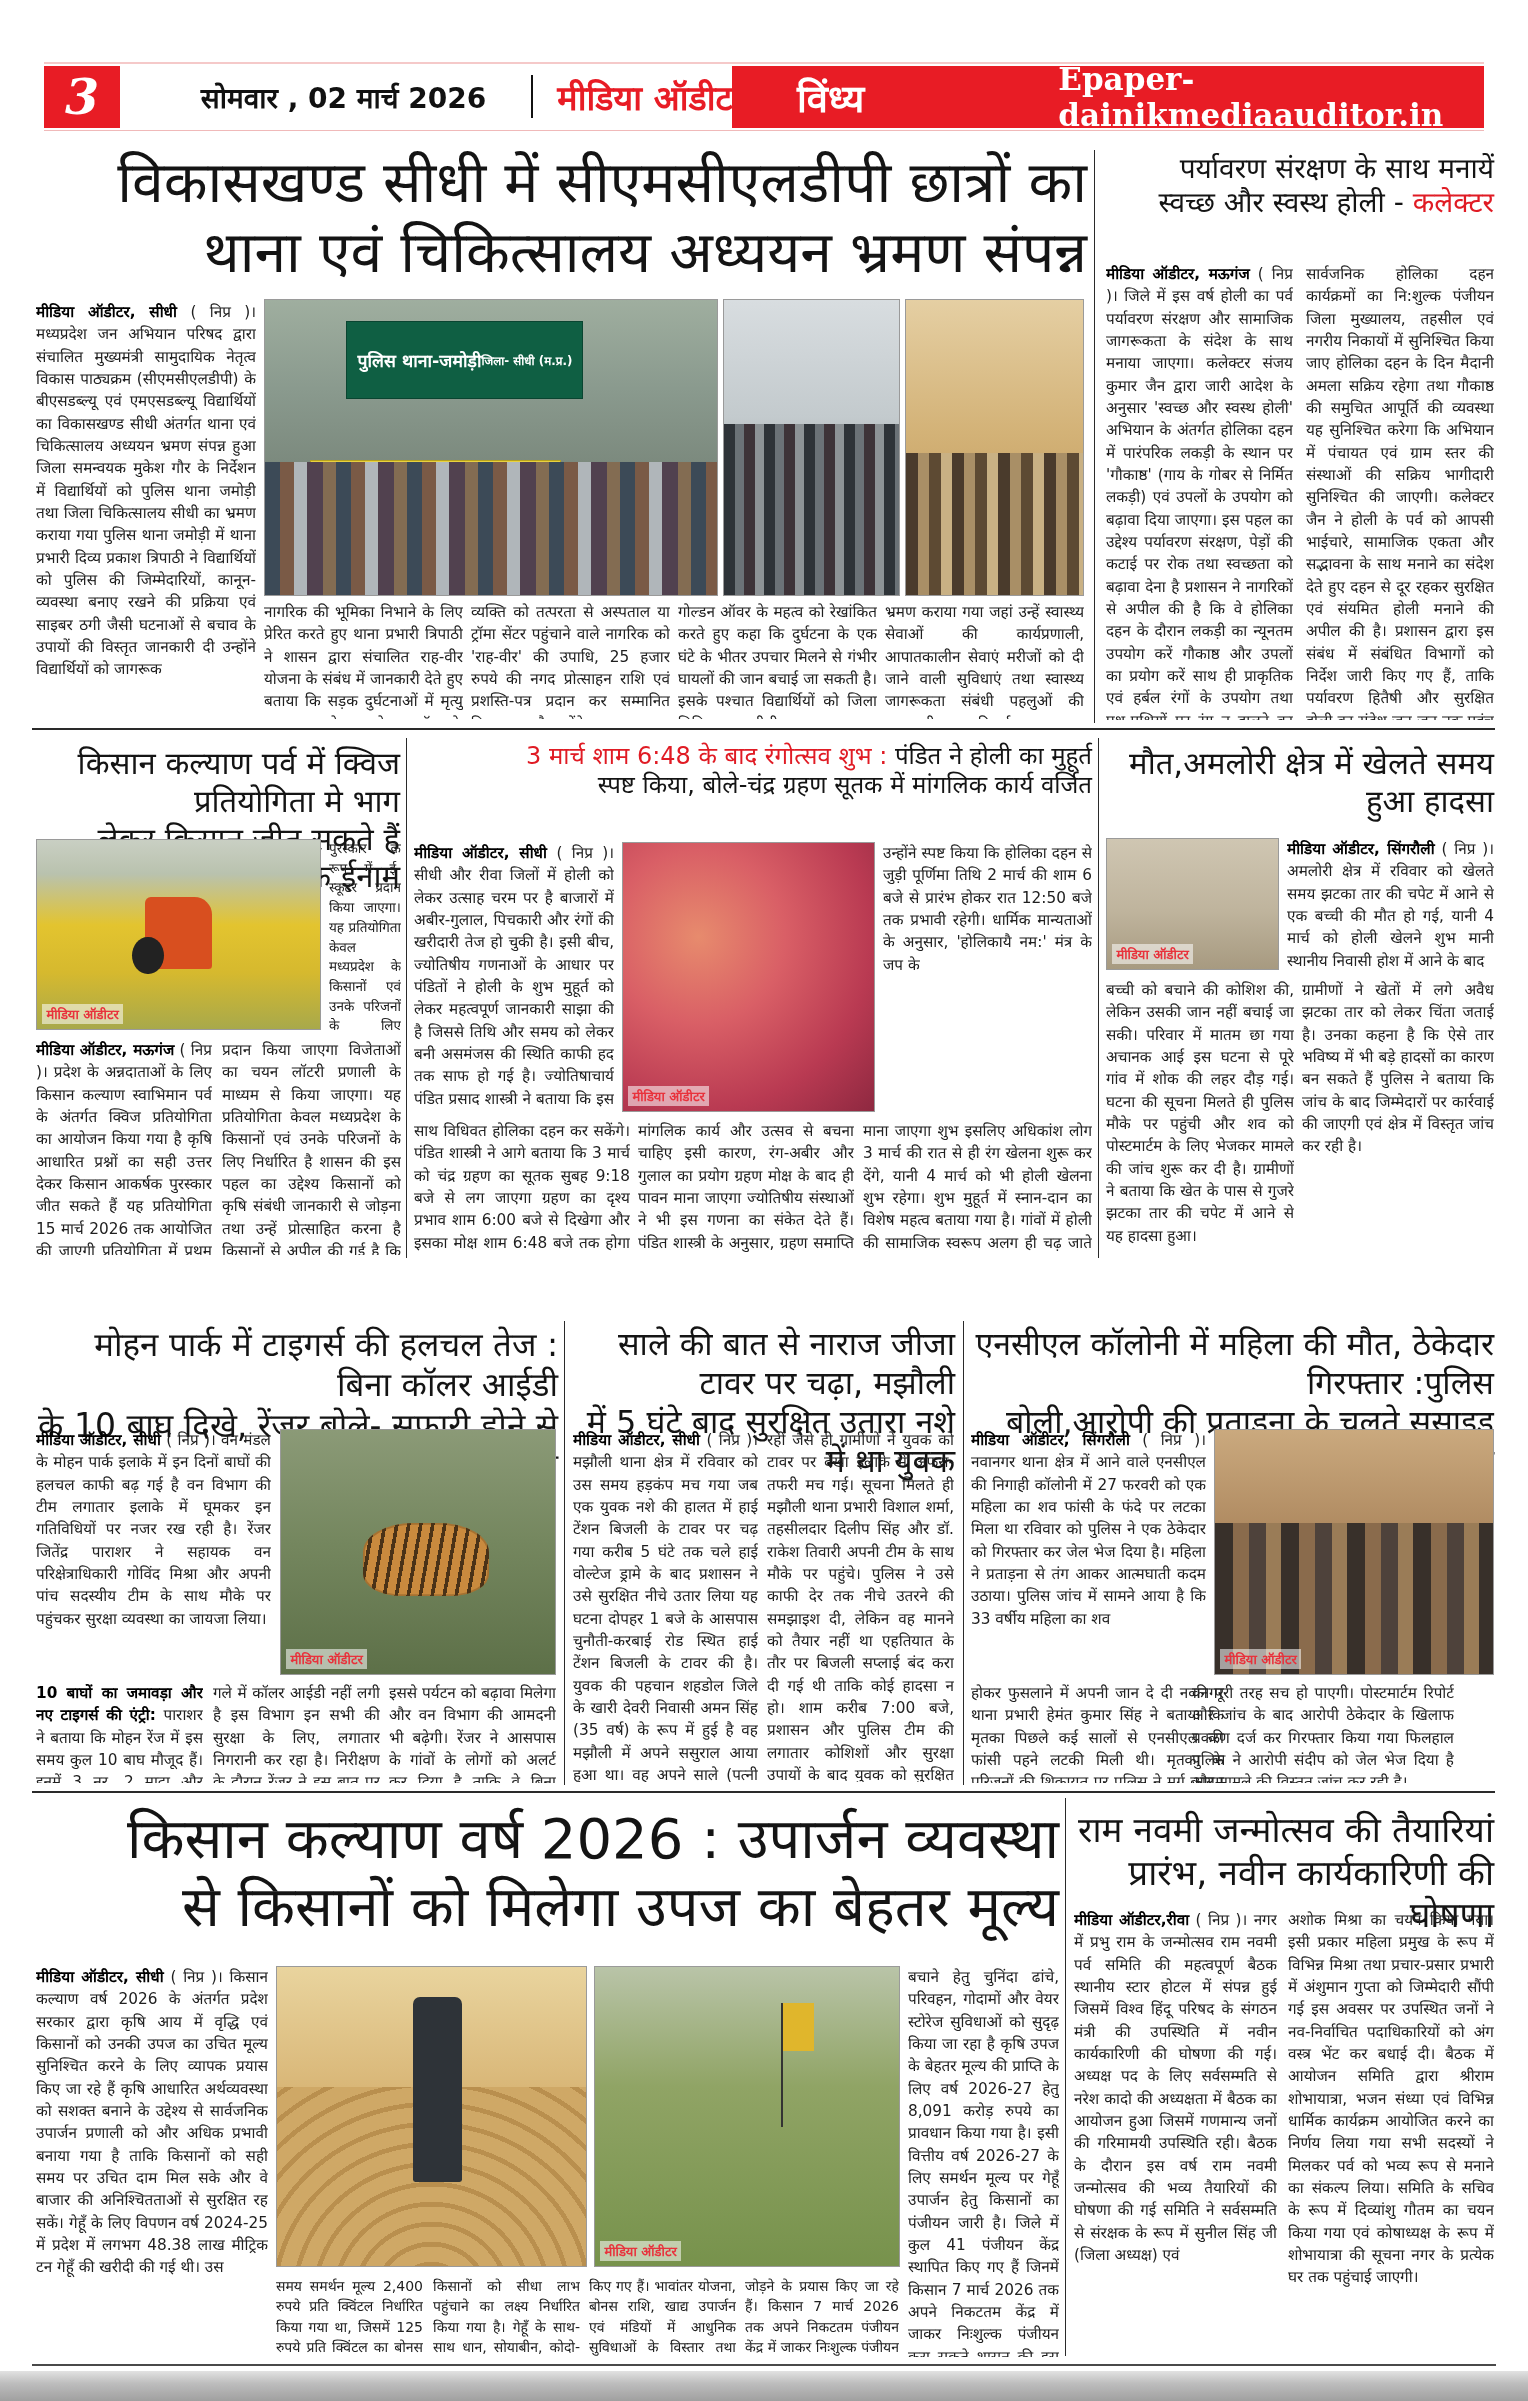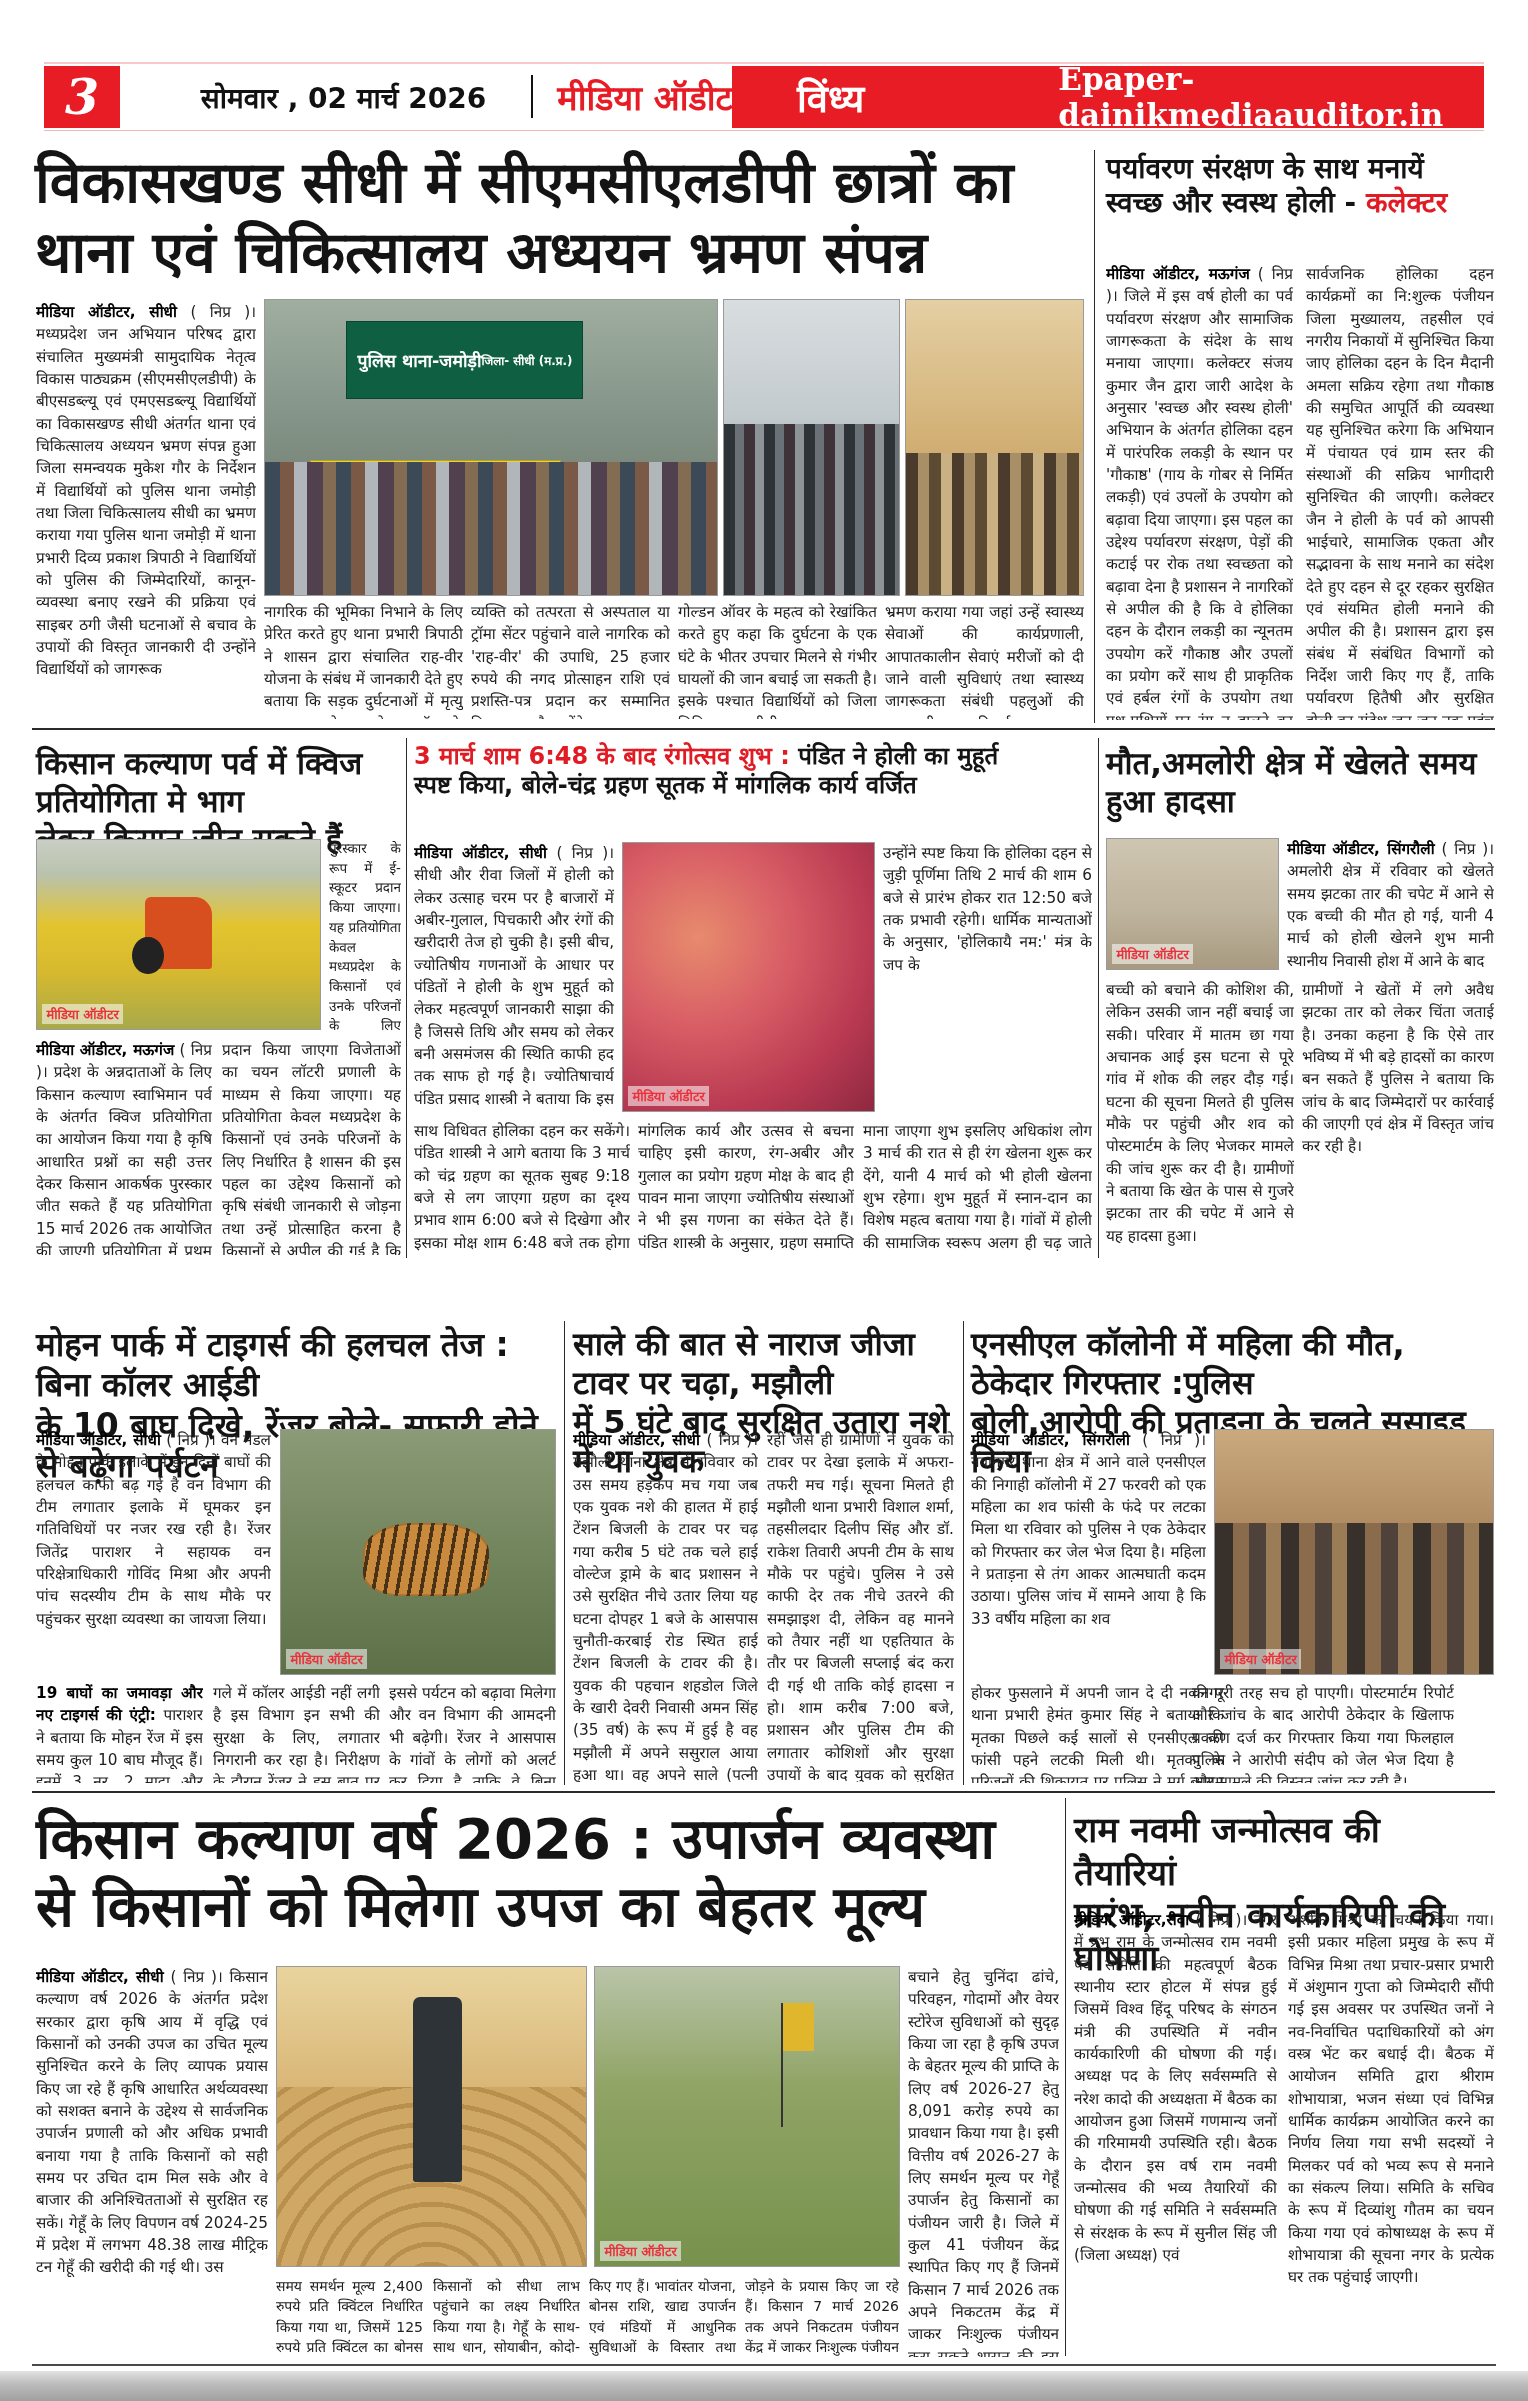--- a/index.html
+++ b/index.html
@@ -14,21 +14,21 @@
   .mast-date{position:absolute;left:135px;top:0;width:329px;height:62px;display:flex;align-items:center;justify-content:center;
           font-size:28px;font-weight:700;color:#111;}
   .mast-sep{position:absolute;left:487px;top:9.4px;width:2.4px;height:43px;background:#111;}
   .mast-brand{position:absolute;left:511px;top:0;width:194px;height:62px;display:flex;align-items:center;justify-content:center;
           font-size:34px;font-weight:800;color:#e81c25;}
   .mast-red{position:absolute;left:688px;top:0;right:0;height:62px;background:#e81c25;color:#fff;display:flex;align-items:center;}
   .mast-edition{font-size:38px;font-weight:800;margin-left:65px;}
   .mast-site{font-family:"DejaVu Serif","Liberation Serif",serif;font-size:31px;font-weight:700;margin-left:194px;}
   .mast-bot-line{position:absolute;left:44px;top:130px;right:44px;height:1.2px;background:#f0b9b9;}
   
-  .headline{position:absolute;text-align:left;font-weight:700;color:#141414;line-height:1.22;}
+  .headline{position:absolute;text-align:right;font-weight:400;color:#141414;line-height:1.22;}
   .red{color:#e01b24;}
   .body-col{position:absolute;font-size:15.3px;line-height:1.46;text-align:justify;overflow:hidden;color:#202020;}
   .byline{font-weight:800;color:#000;}
   .subhead{font-weight:800;color:#000;}
   .vr{position:absolute;width:1.2px;background:#2a2a2a;}
   .hrule{position:absolute;height:1.8px;background:#2a2a2a;}
   
   .photo{position:absolute;overflow:hidden;border:0.6px solid #9a9a9a;box-sizing:border-box;}
   .wm{position:absolute;left:4.7px;bottom:4.7px;color:#e8323c;font-weight:800;font-size:13px;
       background:rgba(255,255,255,.55);padding:1.2px 4.7px;}
@@ -187,21 +187,21 @@
   <div class="body-col" style="left:36px;top:1429px;width:235px;height:246px;">
     <span class="byline">मीडिया ऑडीटर, सीधी</span>
     <span>( निप्र )। वन मंडल के मोहन पार्क इलाके में इन दिनों बाघों की हलचल काफी बढ़ गई है वन विभाग की टीम लगातार इलाके में घूमकर इन गतिविधियों पर नजर रख रही है। रेंजर जितेंद्र पाराशर ने सहायक वन परिक्षेत्राधिकारी गोविंद मिश्रा और अपनी पांच सदस्यीय टीम के साथ मौके पर पहुंचकर सुरक्षा व्यवस्था का जायजा लिया।</span>
   </div>
   <div class="photo ph-tiger" style="left:280px;top:1429px;width:276px;height:246px;">
     <div class="tiger-body"></div>
     <div class="tiger-stripes"></div>
     <div class="wm">मीडिया ऑडीटर</div>
   </div>
   <div class="body-col" style="left:36px;top:1682px;width:167px;height:101px;">
-    <span class="subhead">19 बाघों का जमावड़ा और नए टाइगर्स की एंट्री: </span>
+    <span class="subhead">10 बाघों का जमावड़ा और नए टाइगर्स की एंट्री: </span>
     <span>पाराशर ने बताया कि मोहन रेंज में इस समय कुल 10 बाघ मौजूद हैं। इनमें 3 नर, 2 मादा और उनके 5 शावक शामिल हैं इनमें से एक बाघिन हाल में इस इलाके में आई है। इस दौरान एक मादा बाघ (क्र 46) और एक नर बाघ (क्र 53) को भी देखा गया है।</span>
   </div>
   <div class="body-col" style="left:213px;top:1682px;width:167px;height:101px;">गले में कॉलर आईडी नहीं लगी है इस विभाग इन सभी की सुरक्षा के लिए, लगातार निगरानी कर रहा है। निरीक्षण के दौरान रेंजर ने इस बात पर चिंता जताई कि मोहन पार्क में सैलानियों के लिए जिप्सी जैसी सफारी की सुविधा नहीं है उनका कहना है कि यदि यहां सफारी शुरू हो तो वन विभाग की कमाई पर असर पड़ सकता है अभी यहां प्रभारी समेत कई कर्मचारी तैनात हैं।</div>
   <div class="body-col" style="left:389px;top:1682px;width:167px;height:101px;">इससे पर्यटन को बढ़ावा मिलेगा और वन विभाग की आमदनी भी बढ़ेगी। रेंजर ने आसपास के गांवों के लोगों को अलर्ट कर दिया है ताकि वे बिना वजह जंगल की ओर न जाएं और न ही किसी को जाने दें। साथ ही संदिग्ध हलचल दिखने पर तुरंत वन विभाग को खबर करने के निर्देश दिए गए हैं।</div>
 
   <div class="vr" style="left:564px;top:1321px;height:464px;"></div>
 
   <div class="headline" style="left:573px;top:1325px;width:382px;font-size:32px;">
     <div>साले की बात से नाराज जीजा टावर पर चढ़ा, मझौली</div>
     <div>में 5 घंटे बाद सुरक्षित उतारा नशे में था युवक</div>

